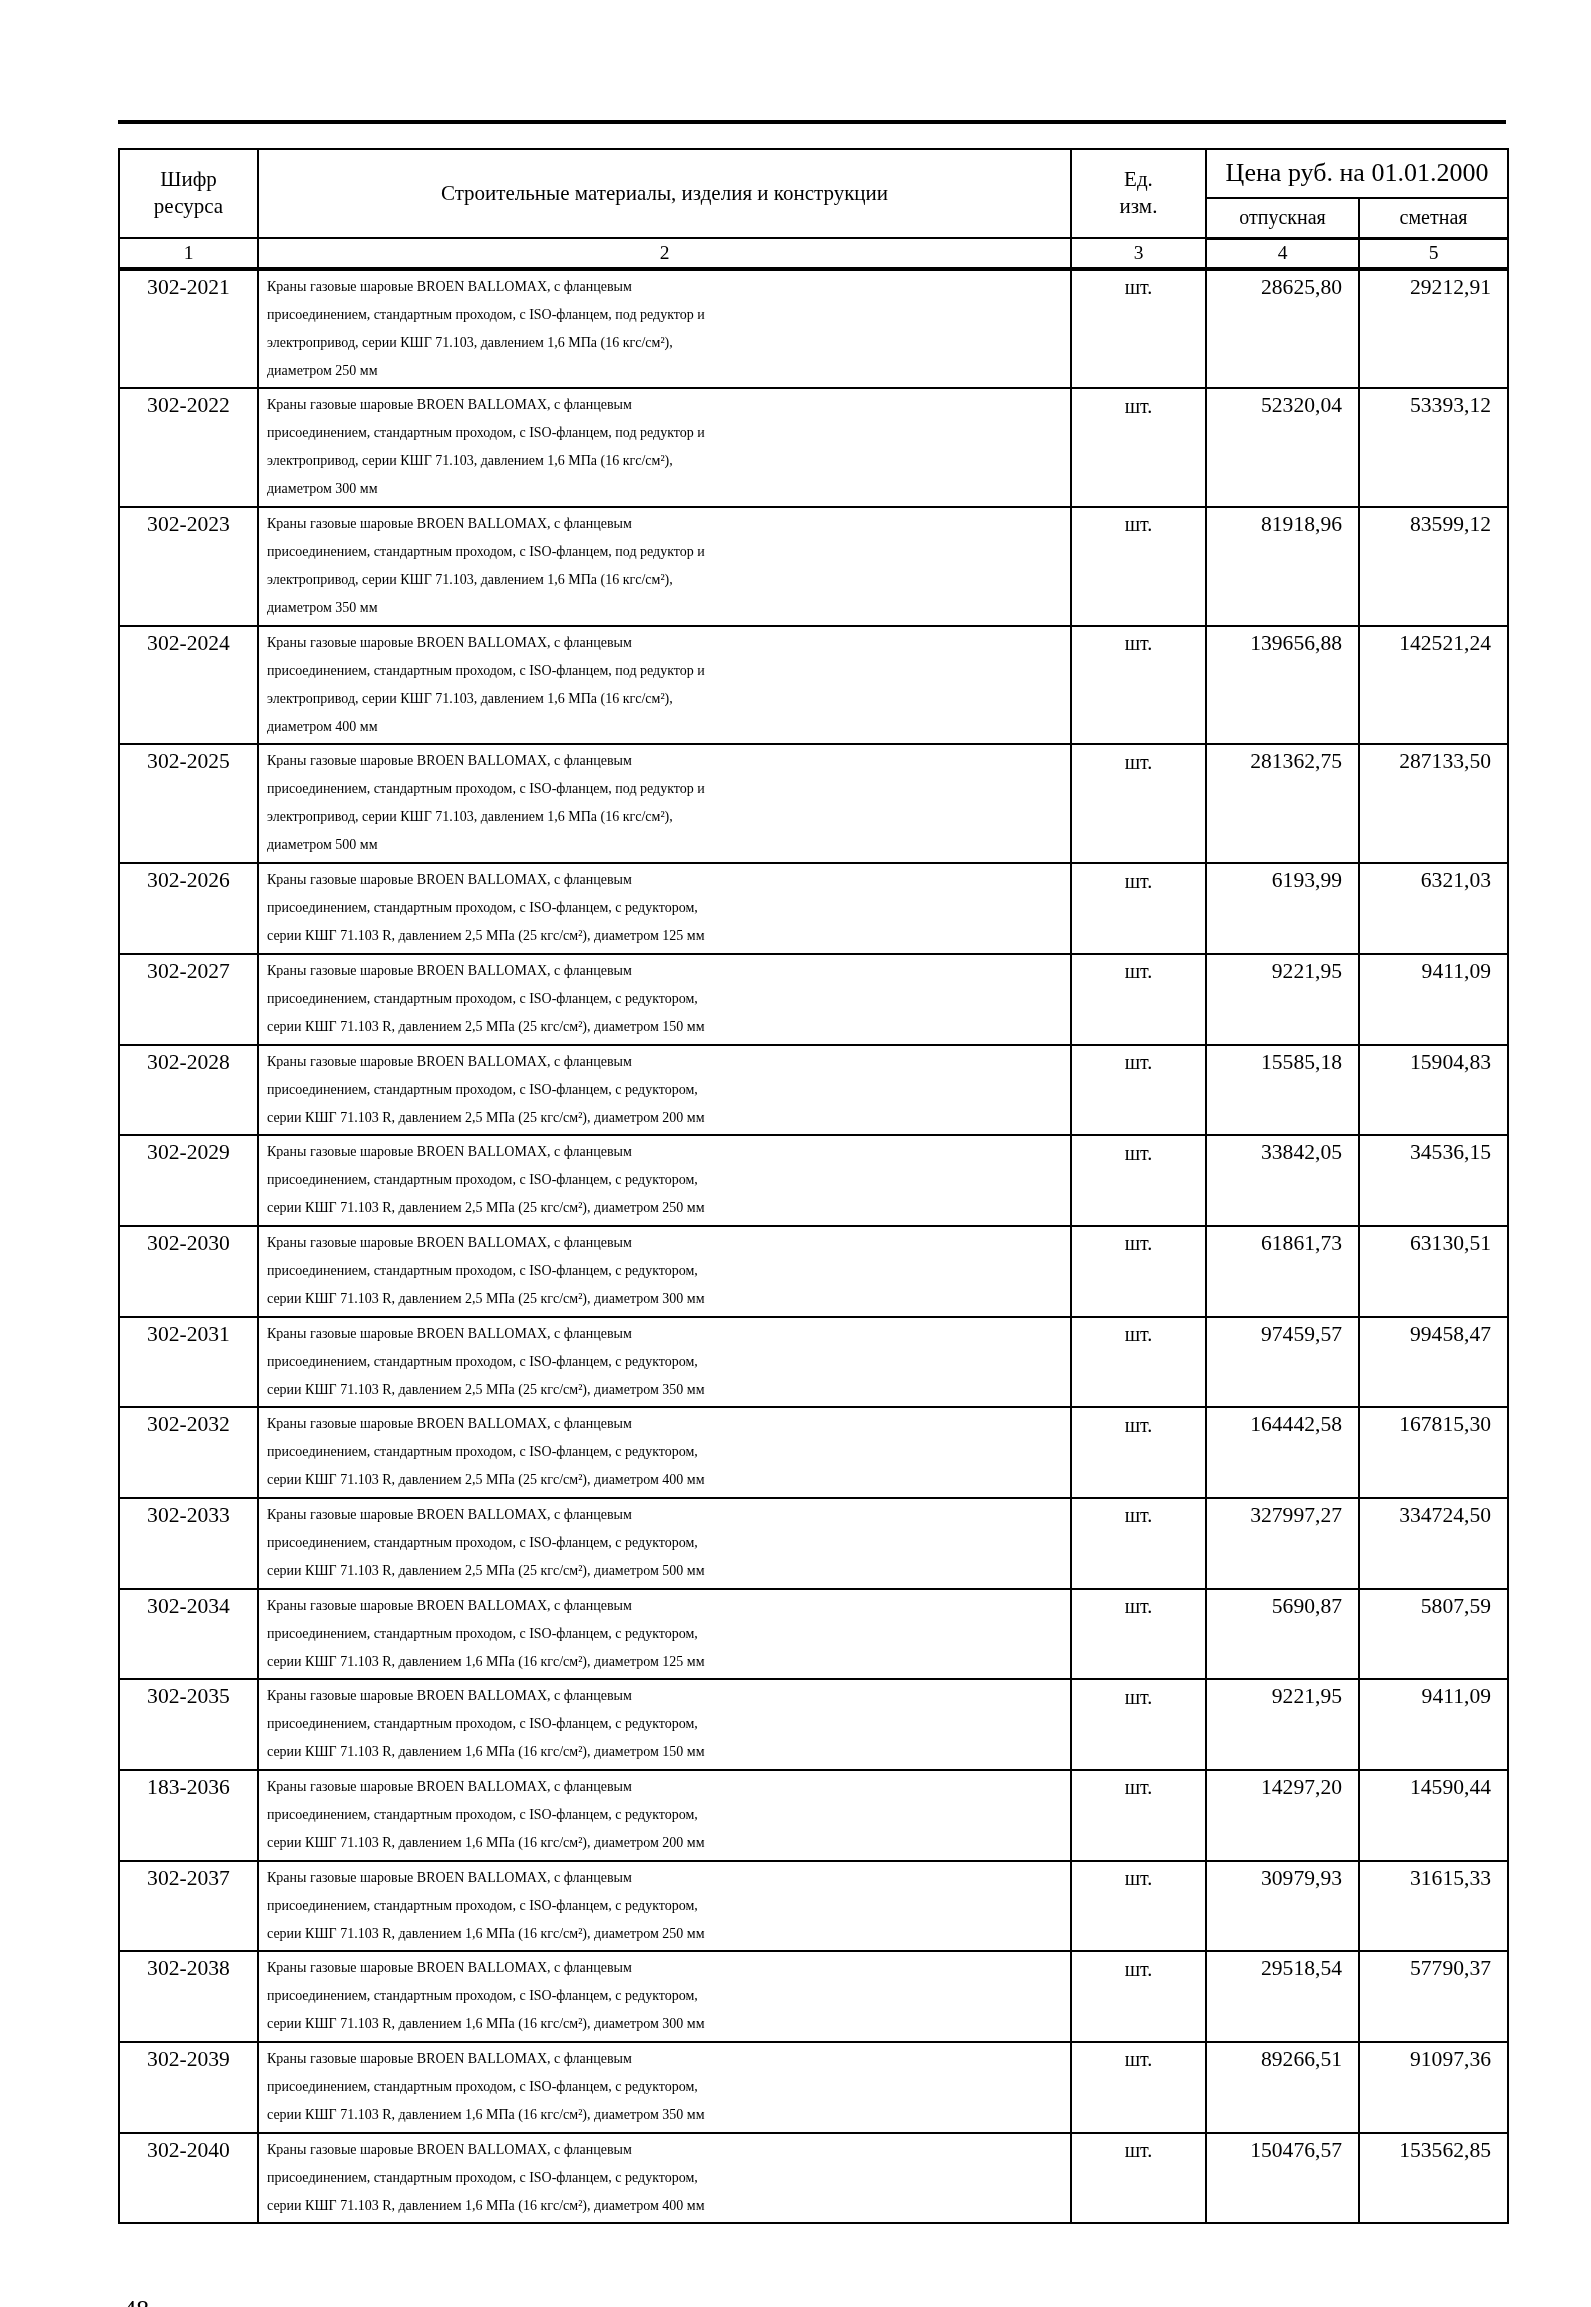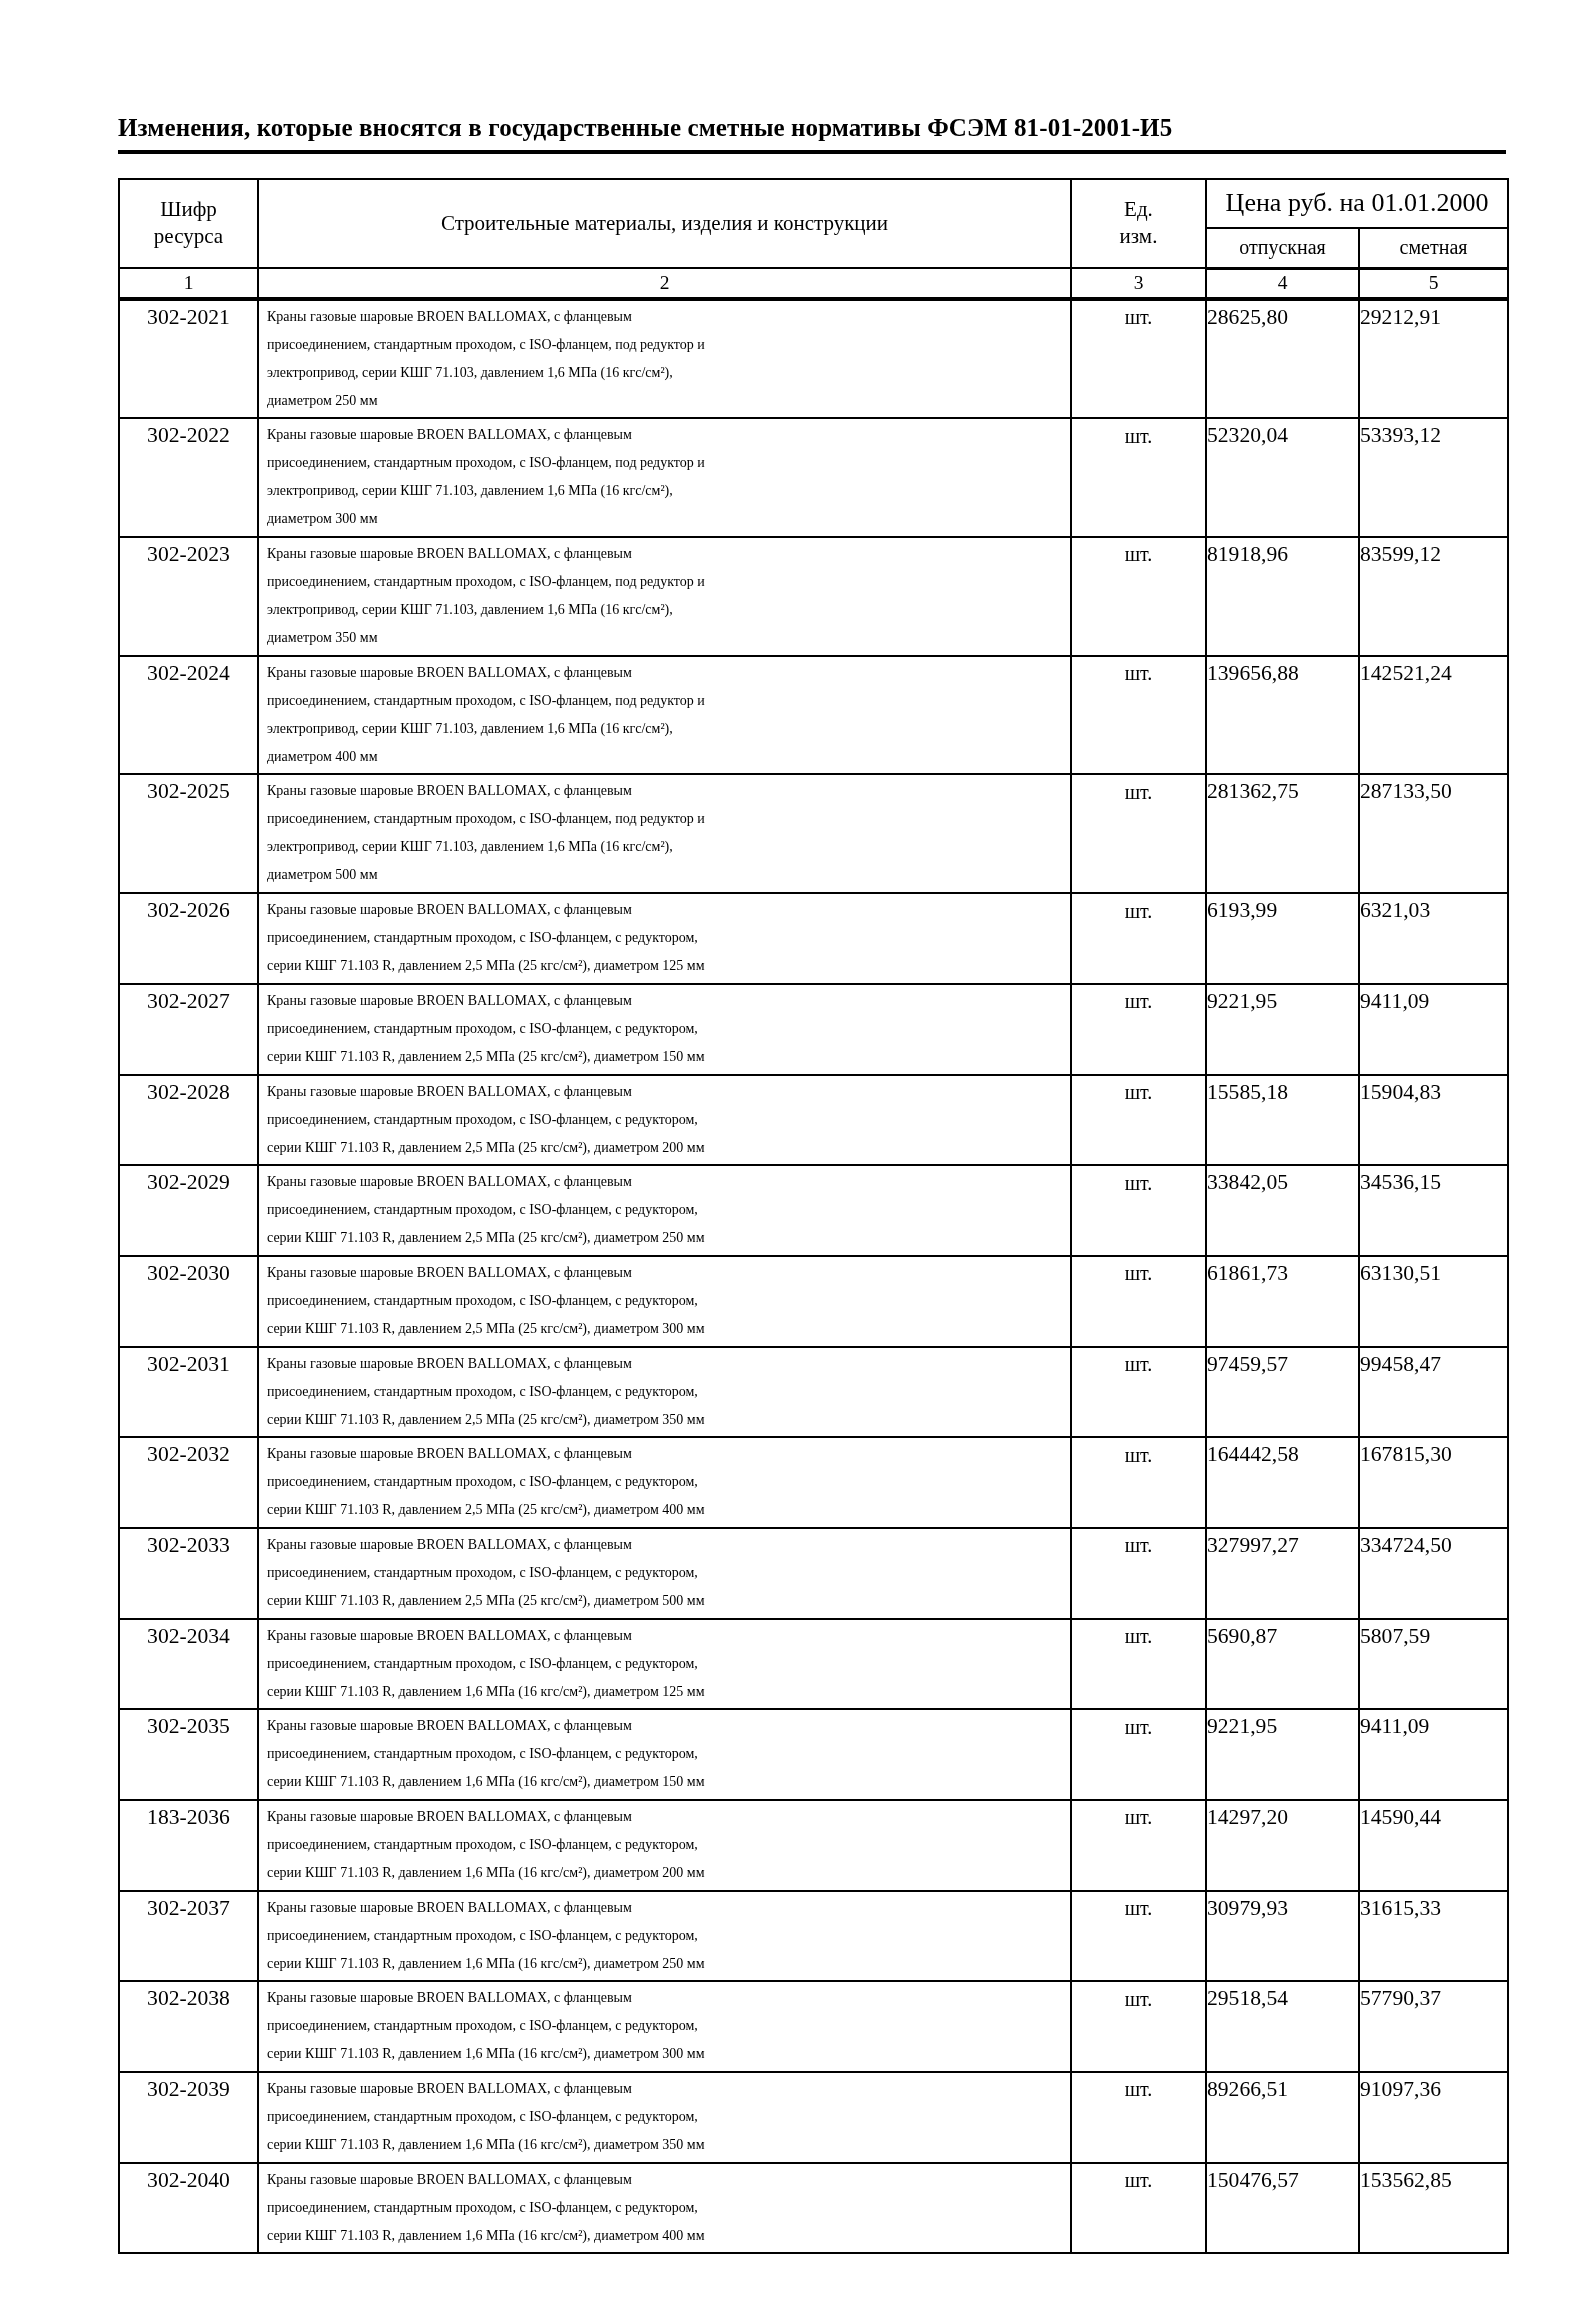--- a/index.html
+++ b/index.html
@@ -81,35 +81,34 @@
     padding: 2px 6.7px 2.7px 8px;
     white-space: pre-line;
   }
   td.c-unit {
     font-size: 20px;
     text-align: center;
     padding-top: 5.4px;
   }
   td.c-price {
     font-size: 21.6px;
-    text-align: left;
+    text-align: right;
     padding: 4px 16px 0 0;
   }
   .page-number {
     font-size: 25.6px;
     margin-top: 71px;
     margin-left: 5.4px;
   }
 </style>
 </head>
 <body>
 
 <div class="page">
 
-  <div class="doc-title">Изменения, которые вносятся в государственные сметные нормативы ФСЭМ 81-01-2001-И5</div>
 
   <div class="title-rule"></div>
 
   <table class="price-table">
     <colgroup>
       <col style="width:139px">
       <col style="width:813px">
       <col style="width:135px">
       <col style="width:153px">
       <col style="width:149px">

